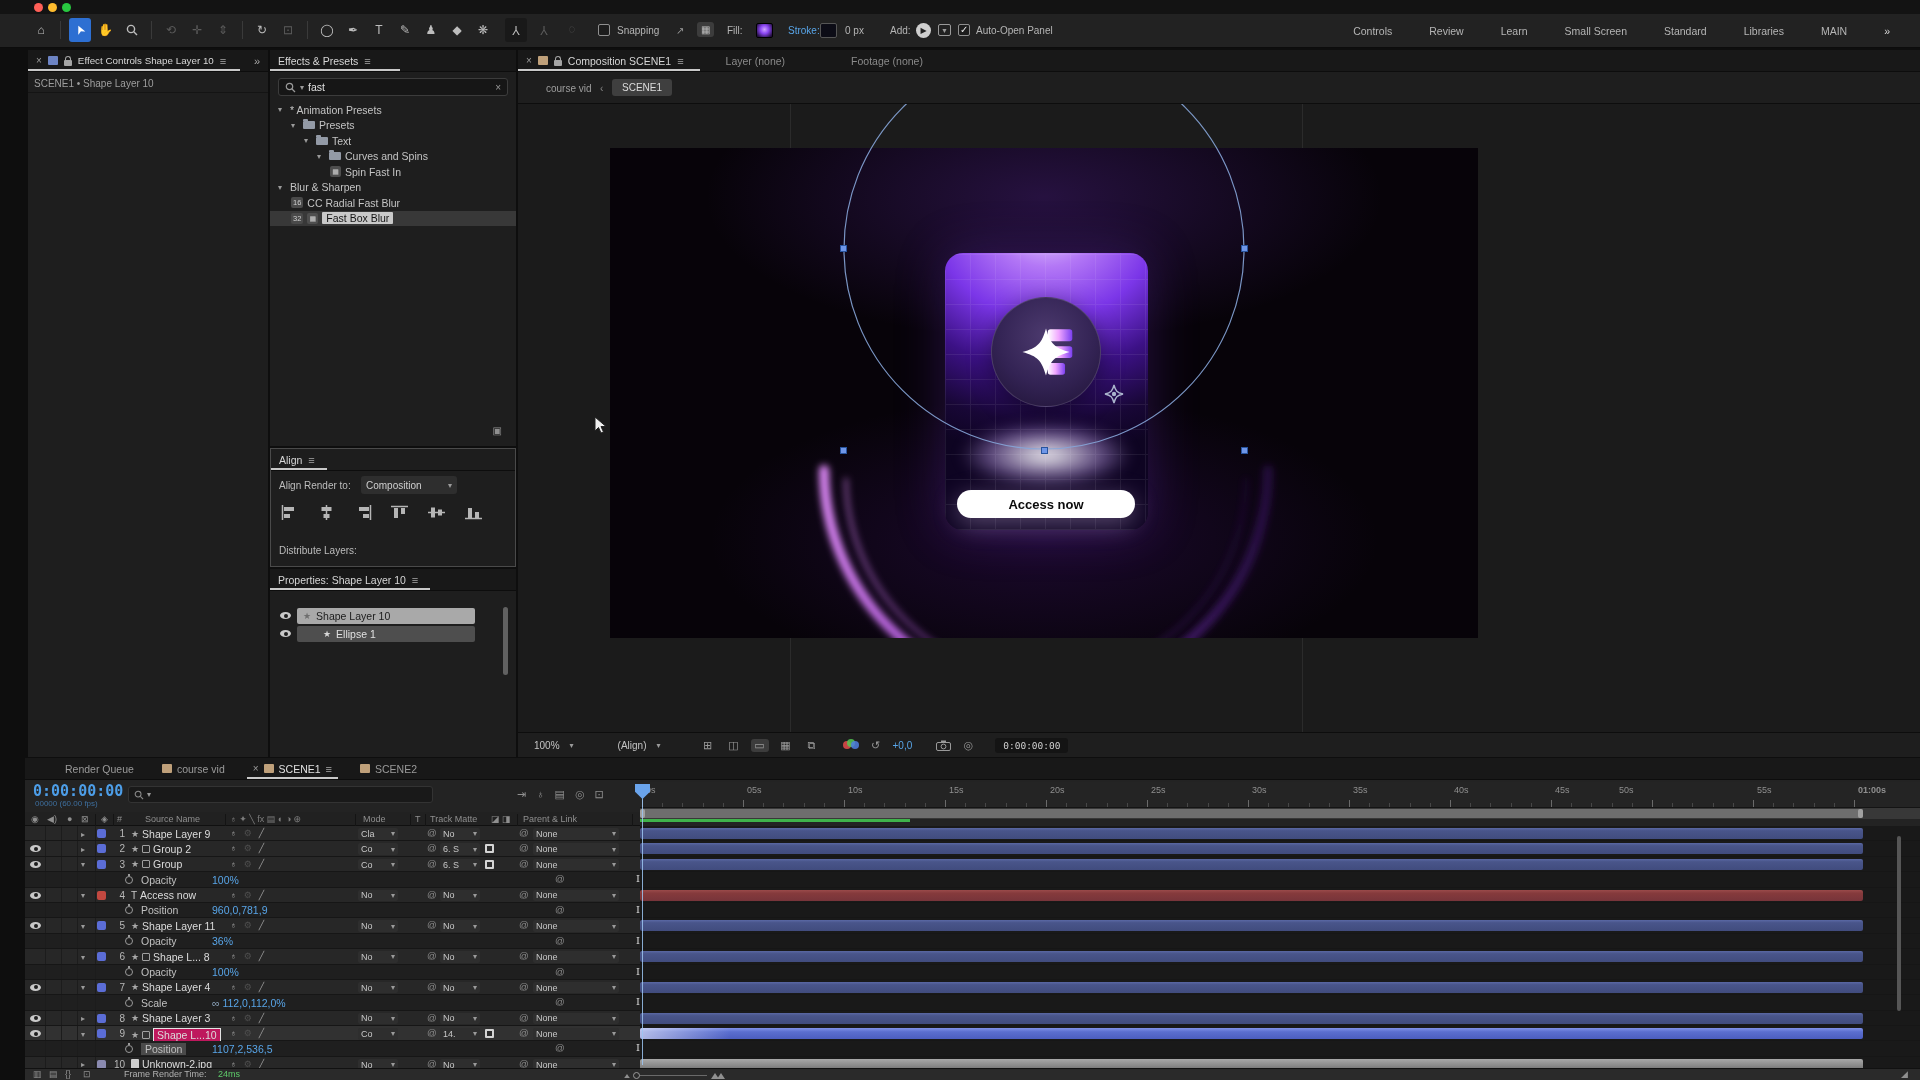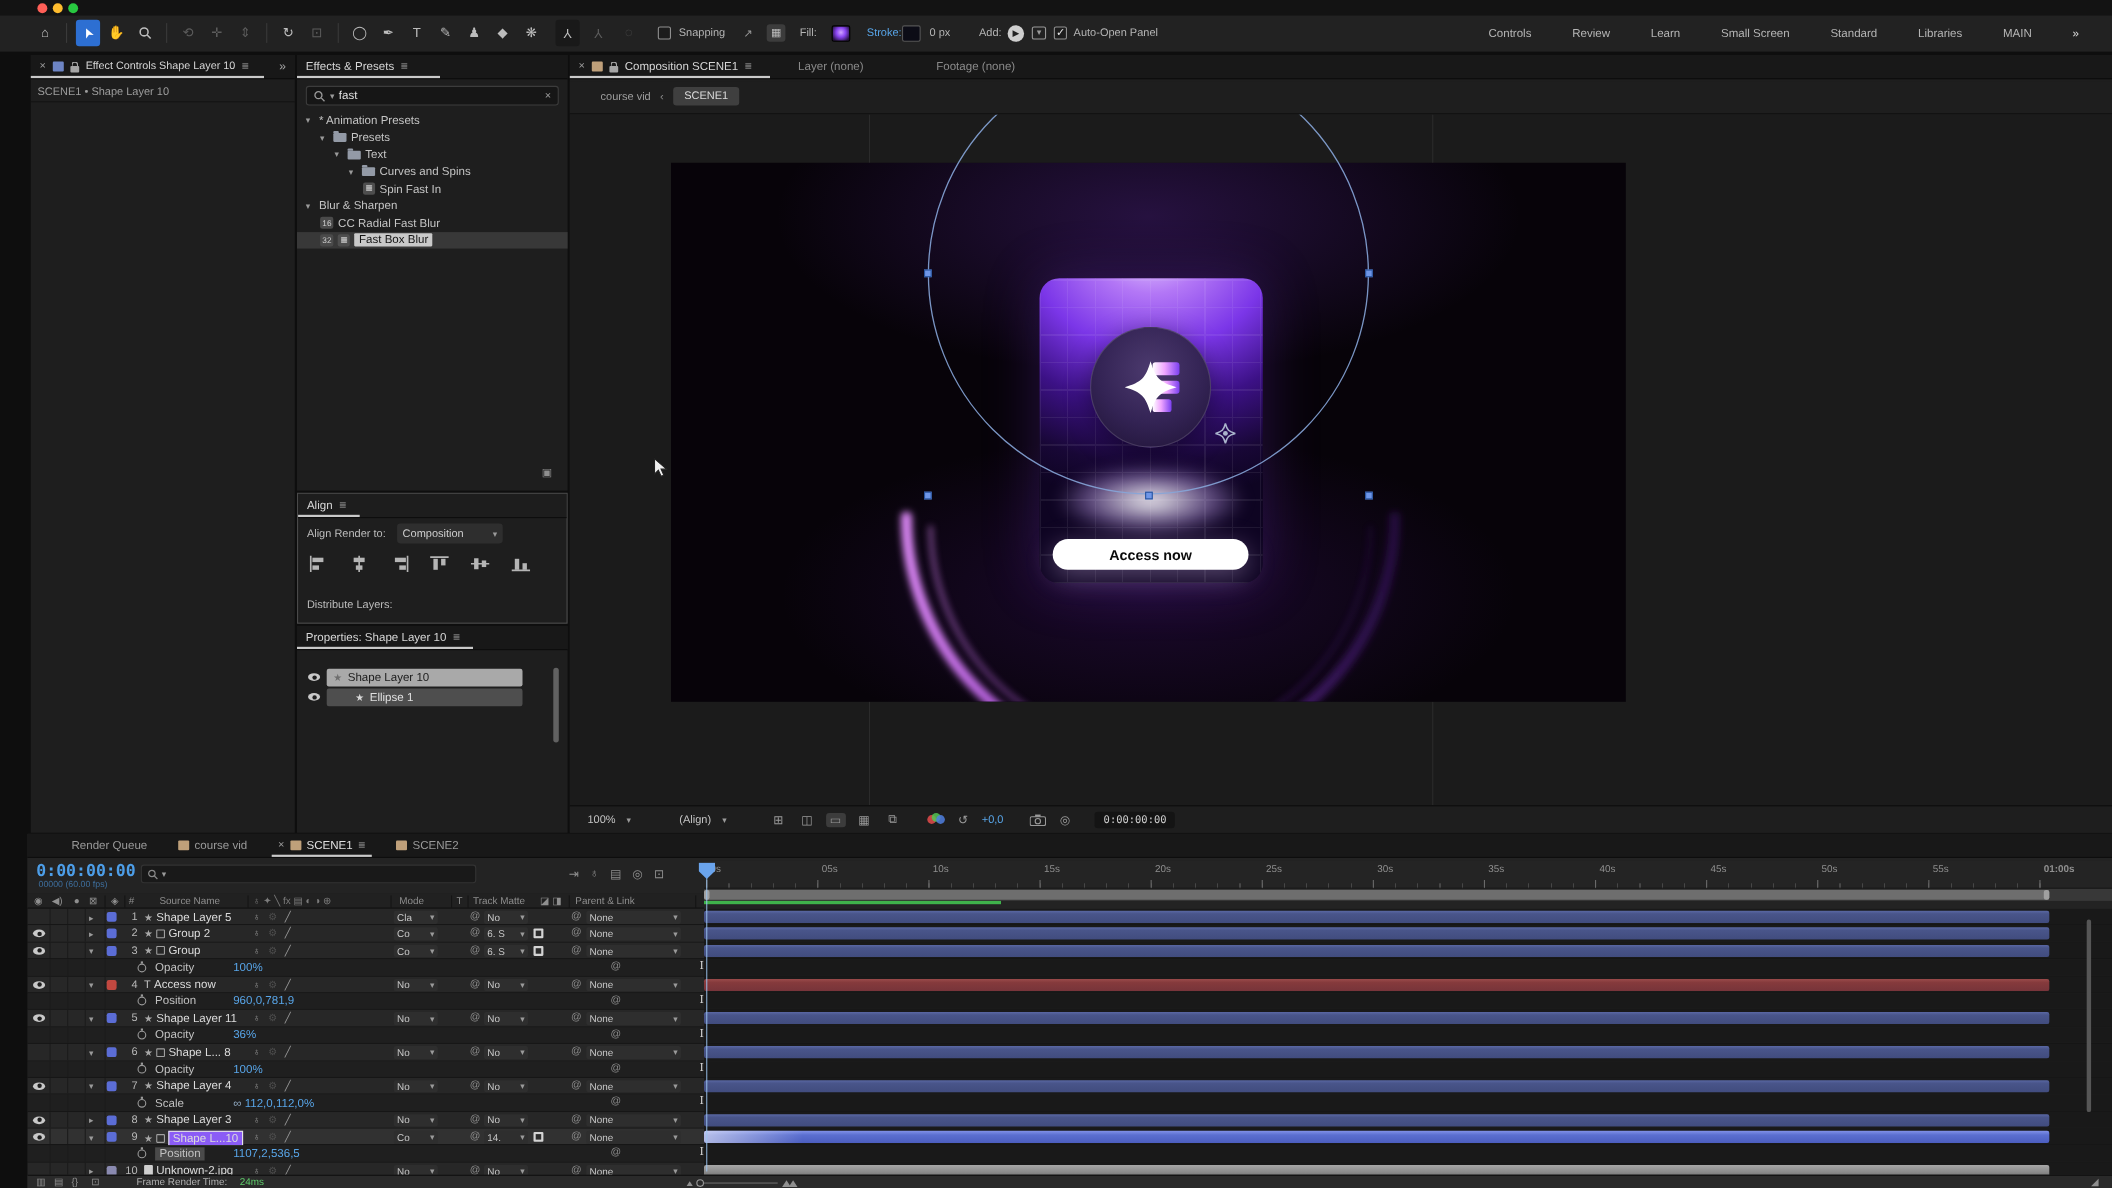--- a/index.html
+++ b/index.html
@@ -131,21 +131,21 @@
   .bar-selected::before { content:""; position:absolute; left:0; top:0; width:90px; height:100%; border-radius:2px;
       background:linear-gradient(90deg,rgba(255,255,255,.55),rgba(255,255,255,0)); }
   .ibeam { position:absolute; left:-4px; top:1px; color:#d8d8d8; font-family:"DejaVu Serif",serif; font-size:10px; }
   .arrowg { position:absolute; left:56px; top:3.5px; color:#9a9a9a; font-size:8px; }
   .chip { position:absolute; left:72px; top:3px; width:9px; height:9px; border-radius:2px; }
   .lnum { position:absolute; left:86px; top:2px; width:14px; text-align:right; color:#b8b8b8; font-size:10px; }
   .licons { position:absolute; left:106px; top:1.5px; display:flex; gap:3px; align-items:center; color:#b0b0b0; font-size:10px; white-space:nowrap; }
   .licons .star { color:#a8a8a8; font-size:9px; }
   .licons .boxic { width:8px; height:8px; border:1px solid #a0a0a0; border-radius:1px; }
   .licons .name { color:#dcdcdc; font-size:10.5px; }
-  .licons .name.editing { background:#8b5cf6; border:1px solid #e4e4e4; padding:0 3px;text-align:right; }
+  .licons .name.editing { background:#be185d; border:1px solid #e4e4e4; padding:0 3px;text-align:right; }
   .imgic { width:8px; height:10px; background:#cfcfcf; border-radius:1px; }
   .switches { position:absolute; left:205px; top:2px; display:flex; gap:7px; color:#9a9a9a; font-size:9px; }
   .switches .dim2 { color:#4e4e4e; }
   .ddbox { position:absolute; top:2px; height:11.5px; background:#2e2e2e; border-radius:2px; color:#c8c8c8; font-size:9px; display:flex; align-items:center; justify-content:space-between; padding:0 3px; }
   .pick { position:absolute; top:1px; color:#8a8a8a; font-size:9.5px; }
   .matte-ic { position:absolute; left:460px; top:3px; width:9px; height:9px; background:#d4d4d4; border-radius:1px; }
   .matte-ic::after { content:""; position:absolute; inset:2px; background:#2c2c2c; }
   .stopwatch { position:absolute; left:100px; top:3.5px; width:8px; height:8px; border:1px solid #9a9a9a; border-radius:50%; }
   .stopwatch::before { content:""; position:absolute; top:-3px; left:2px; width:2px; height:2px; background:#9a9a9a; }
   .plabel { position:absolute; left:116px; top:1.5px; color:#c0c0c0; font-size:10.5px; }
@@ -563,21 +563,21 @@
       <span class="rtick" style="left: 511px;">25s</span>
       <span class="rtickmark" style="left: 507px;"></span>
       <span class="rtick" style="left: 612px;">30s</span>
       <span class="rtickmark" style="left: 608px;"></span>
       <span class="rtick" style="left: 713px;">35s</span>
       <span class="rtickmark" style="left: 709px;"></span>
       <span class="rtick" style="left: 814px;">40s</span>
       <span class="rtickmark" style="left: 810px;"></span>
       <span class="rtick" style="left: 915px;">45s</span>
       <span class="rtickmark" style="left: 911px;"></span>
-      <span class="rtick" style="left: 1016px;">50s</span>
+      <span class="rtick" style="left: 979px;">50s</span>
       <span class="rtickmark" style="left: 1012px;"></span>
       <span class="rtick" style="left: 1117px;">55s</span>
       <span class="rtickmark" style="left: 1113px;"></span>
       <span class="rtick" style="left: 1218px; font-weight: bold;">01:00s</span>
       <span class="rtickmark" style="left: 1214px;"></span>
     </div>
   <div id="workarea">
       <div id="wa-seg"></div>
     </div>
   <div id="renderbar"></div>
@@ -589,21 +589,21 @@
         <div class="t-left">
           <span class="cellsep" style="left:20px"></span>
           <span class="cellsep" style="left:36px"></span>
           <span class="cellsep" style="left:52px"></span>
           <span class="cellsep" style="left:70px"></span>
           <span class="arrowg">▸</span>
           <span class="chip" style="background: rgb(91, 109, 214);"></span>
           <span class="lnum">1</span>
           <span class="licons">
             <span class="star">★</span>
-            <span class="name">Shape Layer 5</span>
+            <span class="name">Shape Layer 9</span>
           </span>
           <span class="switches">
             <span>♁</span>
             <span class="dim2">⚙</span>
             <span>╱</span>
           </span>
           <span class="ddbox" style="left: 333px; width: 40px;">
             <span>Cla</span>
             <span class="ddchev">▾</span>
           </span>

